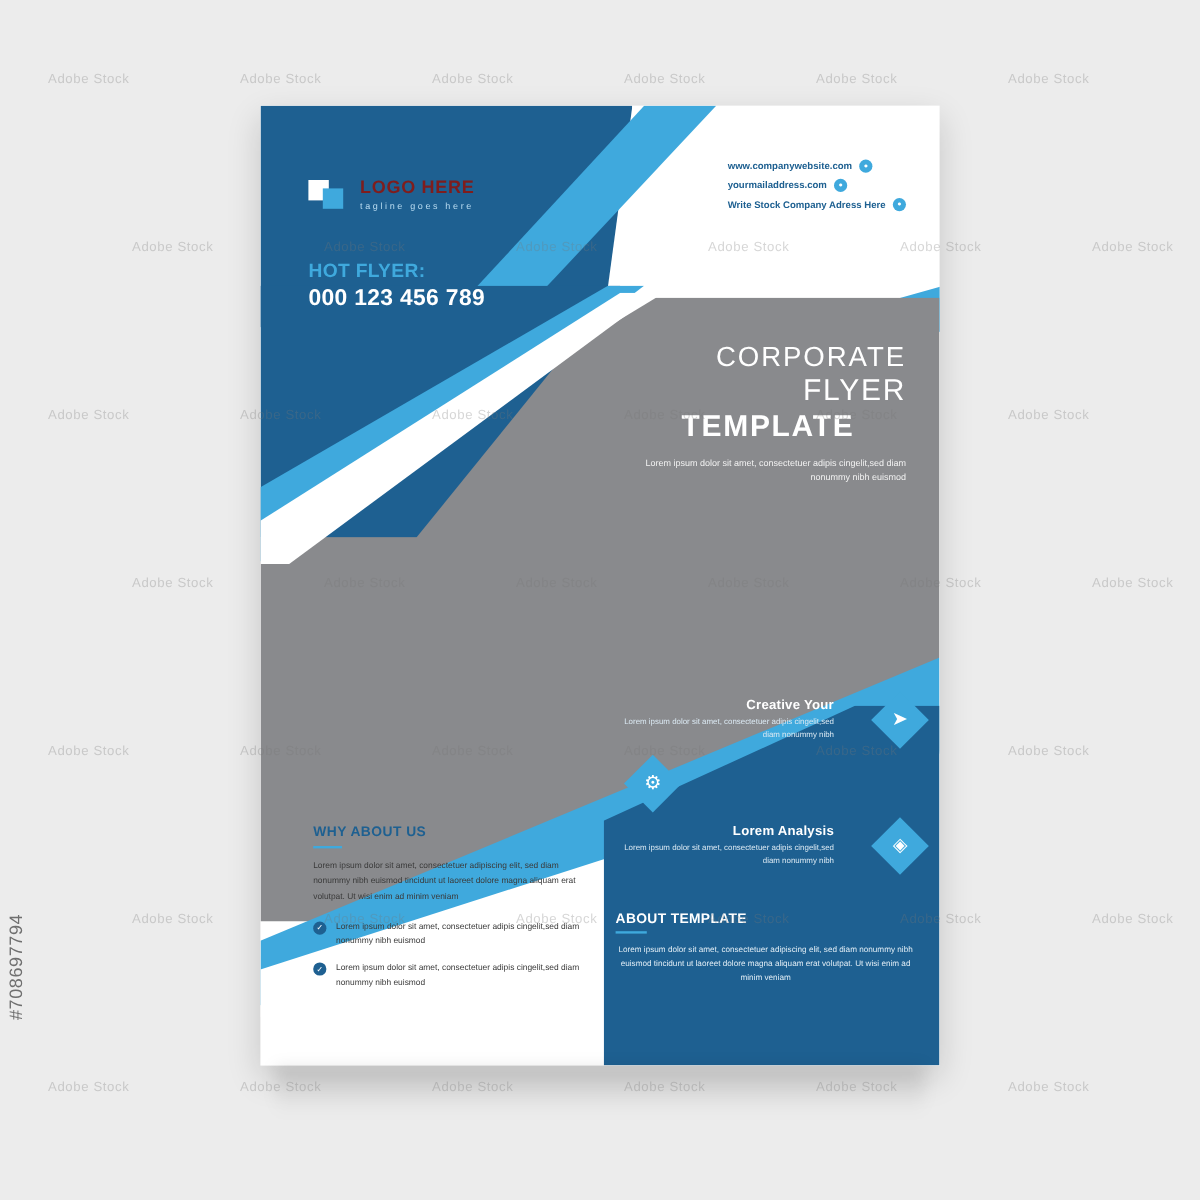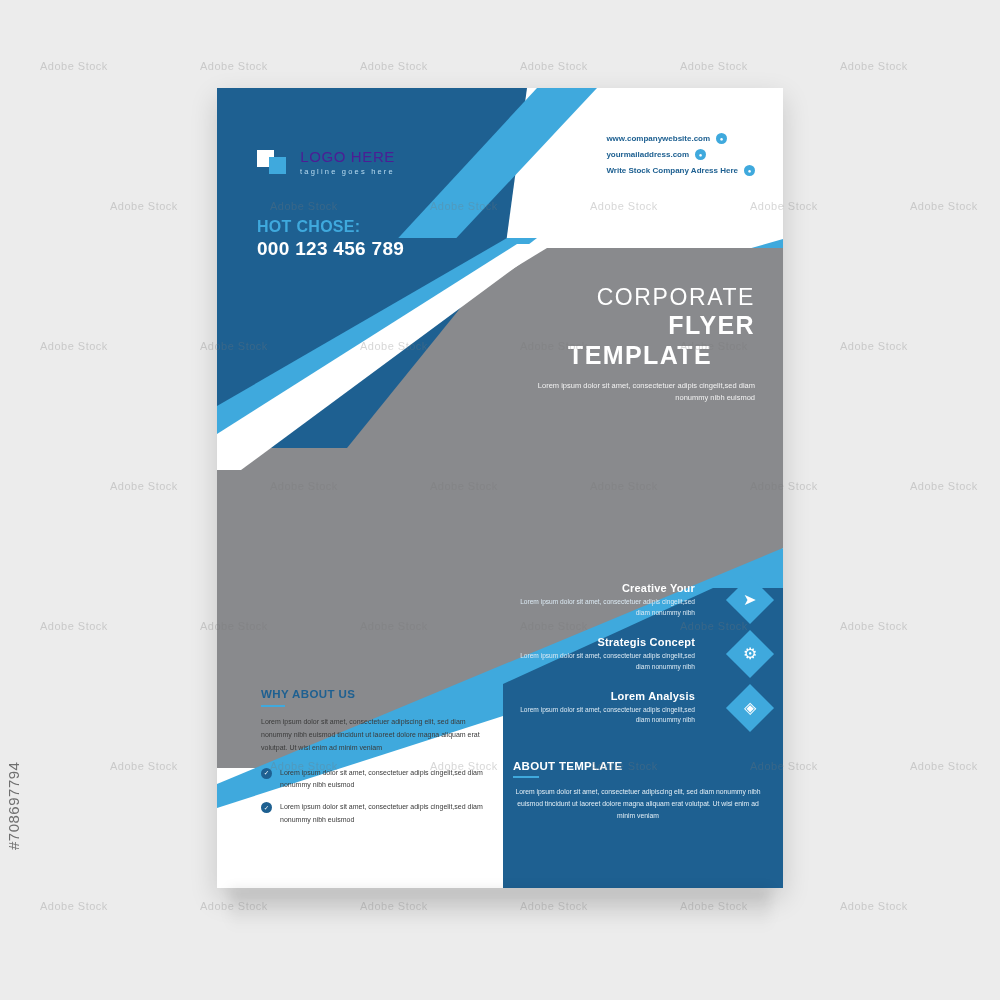--- a/index.html
+++ b/index.html
@@ -130,21 +130,21 @@
   .logo-mark { position: relative; width: 34px; height: 28px; }
   .logo-mark .sq1 {
     position: absolute; left: 0; top: 2px; width: 17px; height: 17px;
     background: #ffffff;
   }
   .logo-mark .sq2 {
     position: absolute; left: 12px; top: 9px; width: 17px; height: 17px;
     background: #3fa9dd;
   }
   .logo-text .l1 {
-    color: #4c1d95; font-weight: normal; font-size: 15px; letter-spacing: .6px; text-align: right;
+    color: #7f1d1d; font-weight: bold; font-size: 15px; letter-spacing: .6px; text-align: right;
   }
   .logo-text .l2 {
     color: #b9dcf1; font-size: 7.5px; letter-spacing: 2.2px; margin-top: 2px;
   }
 
   .hotline {
     position: absolute; left: 40px; top: 130px; z-index: 10;
   }
   .hotline .h1 {
     color: #3fa9dd; font-size: 16px; font-weight: bold; letter-spacing: .3px;
@@ -170,21 +170,21 @@
     background: #3fa9dd; display: inline-flex;
     align-items: center; justify-content: center;
     color: #fff; font-size: 6px; line-height: 1;
   }
 
   .headline {
     position: absolute; right: 28px; top: 195px; z-index: 12;
     text-align: right; color: #ffffff;
   }
   .headline .t1 { font-size: 23px; letter-spacing: 1.6px; line-height: 1.22; }
-  .headline .t2 { font-size: 25px; font-weight: bold; letter-spacing: 1.4px; line-height: 1.18;}
+  .headline .t2 { font-size: 25px; font-weight: normal; letter-spacing: 1.4px; line-height: 1.18;}
   .headline .t3 { font-size: 25px; font-weight: bold; letter-spacing: 1.4px; line-height: 1.18; text-align: center;}
   .headline .t4 { font-size: 21px; letter-spacing: 1.2px; line-height: 1.3; }
   .headline .sub {
     margin-top: 10px; font-size: 7.5px; color: #f2f2f2;
     line-height: 1.6; max-width: 230px; margin-left: auto;
   }
 
   
   .features {
     position: absolute; left: 300px; top: 494px; width: 250px; z-index: 14;
@@ -274,21 +274,21 @@
         <div class="sq1"></div>
         <div class="sq2"></div>
       </div>
       <div class="logo-text">
         <div class="l1">LOGO HERE</div>
         <div class="l2">tagline goes here</div>
       </div>
     </div>
 
     <div class="hotline">
-      <div class="h1">HOT CHOSE:</div>
+      <div class="h1">HOT FLYER:</div>
       <div class="h2">000 123 456 789</div>
     </div>
 
     <div class="contacts">
       <div class="contact-row">
         <span class="txt">www.companywebsite.com</span>
         <span class="cicon">●</span>
       </div>
       <div class="contact-row">
         <span class="txt">yourmailaddress.com</span>
@@ -311,24 +311,20 @@
       <div class="feature">
         <div class="ftxt">
           <div class="ftitle">Creative Your</div>
           <div class="fdesc">Lorem ipsum dolor sit amet, consectetuer adipis cingelit,sed diam nonummy nibh</div>
         </div>
         <div class="diamond">
           <span class="gl">➤</span>
         </div>
       </div>
       <div class="feature">
-        <div class="ftxt">
-          <div class="ftitle">Strategis Concept</div>
-          <div class="fdesc">Lorem ipsum dolor sit amet, consectetuer adipis cingelit,sed diam nonummy nibh</div>
-        </div>
         <div class="diamond">
           <span class="gl">⚙</span>
         </div>
       </div>
       <div class="feature">
         <div class="ftxt">
           <div class="ftitle">Lorem Analysis</div>
           <div class="fdesc">Lorem ipsum dolor sit amet, consectetuer adipis cingelit,sed diam nonummy nibh</div>
         </div>
         <div class="diamond">

